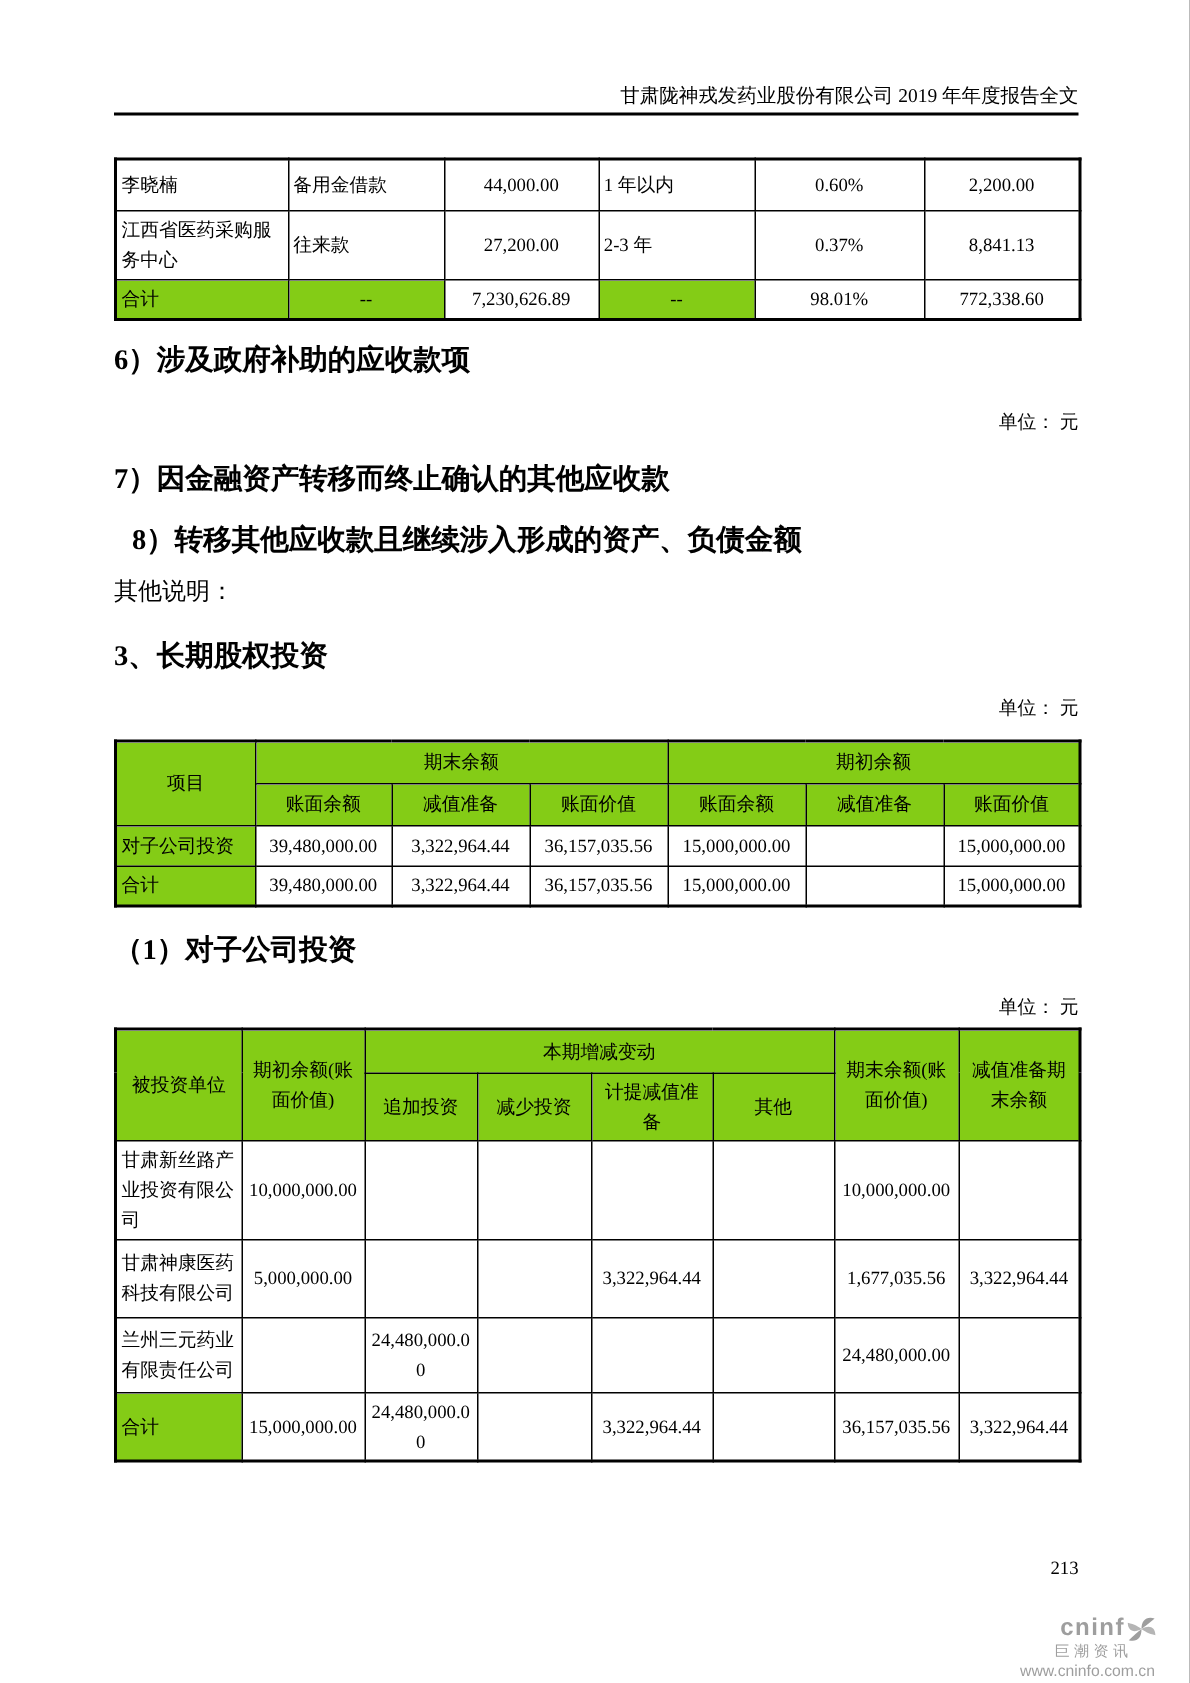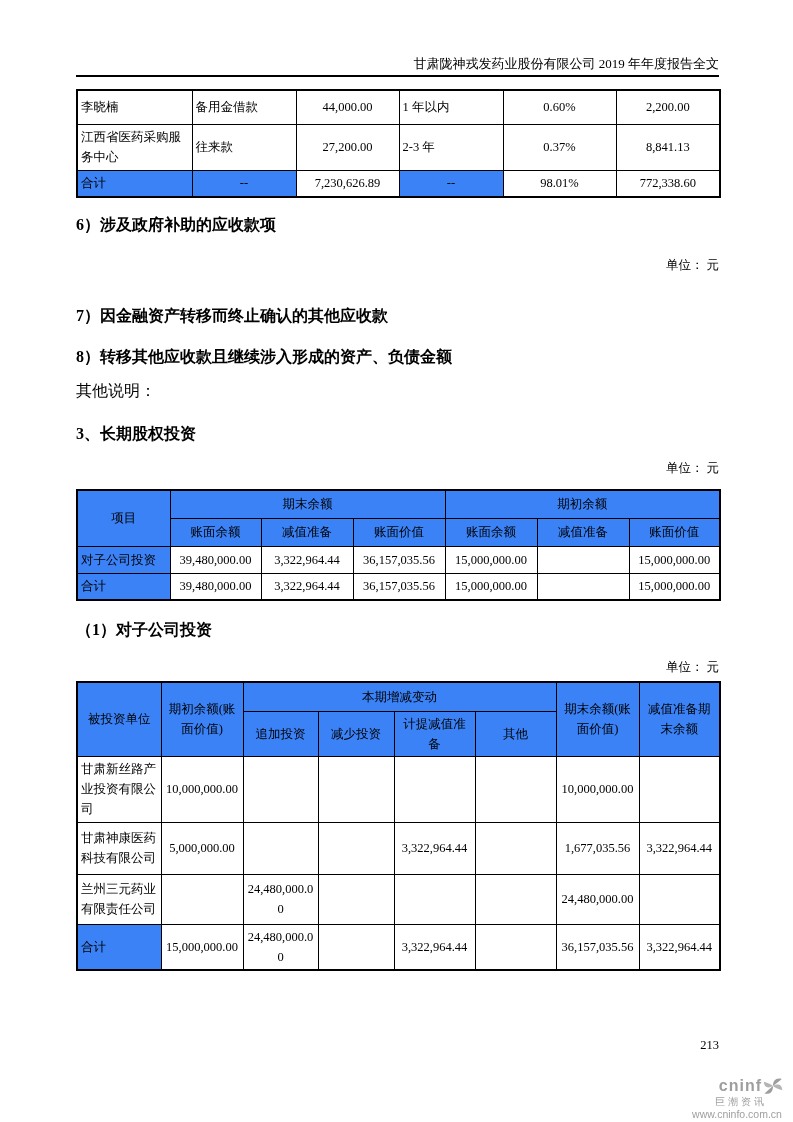--- a/index.html
+++ b/index.html
@@ -37,39 +37,39 @@
     font-size:12.5px;
     line-height:20px;
     padding:2px 3px;
     vertical-align:middle;
     word-break:break-all;
     overflow:hidden;
   }
   td.c  { text-align:center; }
   td.tl { text-align:left; }
   td.num { text-align:center; padding-right:2px; }
-  td.gray { background:#3b82f6; }
-
-  .t1 { margin-top:12px; }
+  td.gray { background:#84cc16; }
+
+  .t1 { margin-top:28px; }
   .t1 tr.r1 { height:34px; }
   .t1 tr.r2 { height:46px; }
   .t1 tr.r3 { height:27px; }
 
   .sec-heading {
-    font-size:16px;
+    font-size:19px;
     font-weight:bold;
     line-height:18px;
   }
   .h6 { margin-top:18px; }
   .unit-row { text-align:right; font-size:12.5px; line-height:16px; }
   .u1 { margin-top:23px; }
   .t2 { margin-top:7px; }
   .t2 tr { height:50px; }
-  .h7 { margin-top:34px; }
-  .h8 { margin-top:23px; }
+  .h7 { margin-top:22px; }
+  .h8 { margin-top:23px;margin-left:12px; }
   .other-note { margin-top:18px; font-size:16px; line-height:14px; }
   .h3x { margin-top:27px; }
   .u2 { margin-top:17px; }
   .t3 { margin-top:13px; }
   .t3 tr { height:27px; }
   .t3 tr.hr1, .t3 tr.hr2 { height:28px; }
   .h31 { margin-top:20px; }
   .u3 { margin-top:20px; }
   .t4 { margin-top:6px; }
   .t4 tr.hr1, .t4 tr.hr2 { height:29px; }
@@ -78,21 +78,21 @@
   .t4 tr.r3 { height:50px; }
   .t4 tr.r4 { height:28px; }
 
   .page-num {
     position:absolute;
     top:1038px; right:74px;
     font-size:12.5px;
   }
   .cninfo-logo {
     position:absolute;
-    top:1076px; right:6px;
+    top:1076px; right:18px;
     width:100px;
     color:#9e9e9e;
     text-align:center;
   }
   .logo-row {
     display:flex; align-items:center; justify-content:flex-end;
     padding-right:4px;
   }
   .logo-word {
     font-family:"Liberation Sans",sans-serif;

